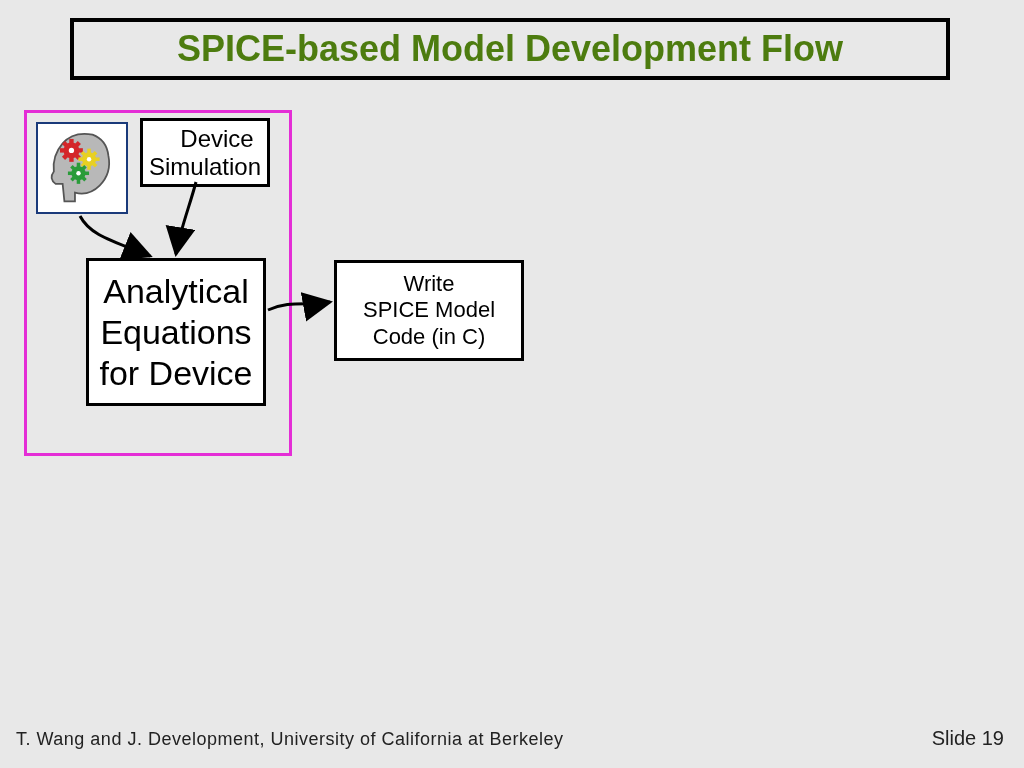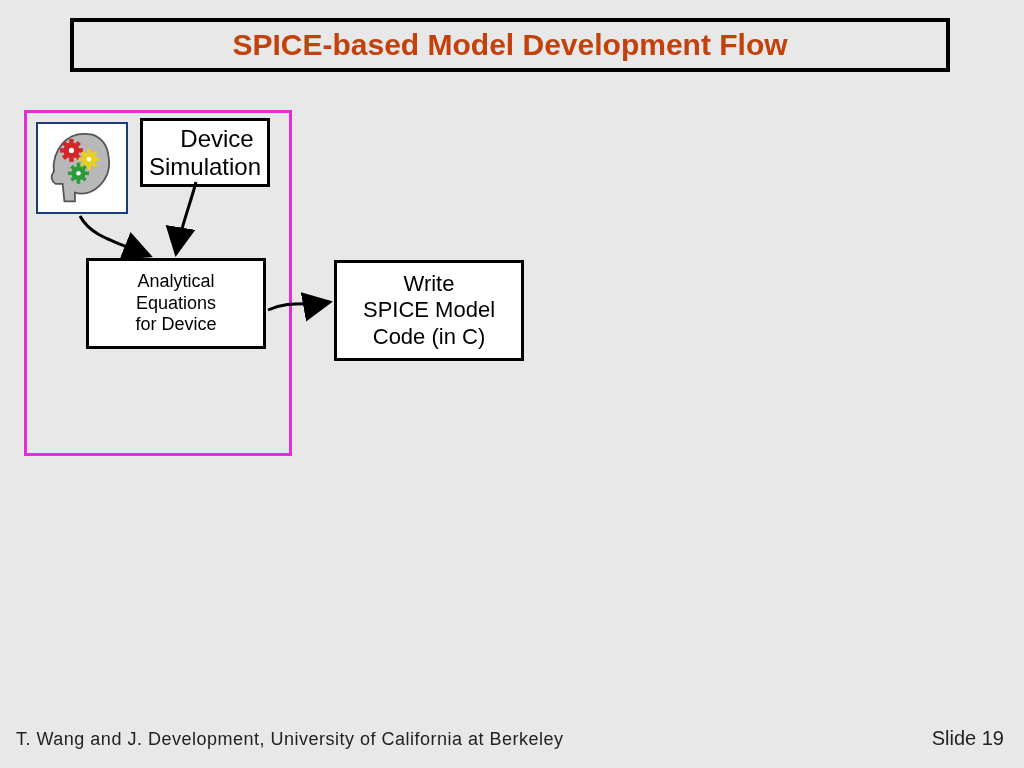--- a/index.html
+++ b/index.html
@@ -17,23 +17,23 @@
     left: 70px;
     top: 18px;
     width: 880px;
     border: 4px solid #000;
     text-align: center;
     padding: 6px 10px;
     box-sizing: border-box;
     background: transparent;
   }
   .title-text {
-    font-size: 30px;
+    font-size: 36px;
     font-weight: bold;
-    color: #c2410c;
+    color: #4d7c0f;
     text-align: right;
   }
   .group-box {
     position: absolute;
     left: 24px;
     top: 110px;
     width: 262px;
     height: 340px;
     border: 3px solid #e42dd6;
     background: transparent;
@@ -62,21 +62,21 @@
     box-sizing: border-box;
   }
   .analytical-box {
     position: absolute;
     left: 86px;
     top: 258px;
     width: 180px;
     border: 3px solid #000;
     background: #fff;
     text-align: center;
-    font-size: 18px;
+    font-size: 34px;
     line-height: 1.2;
     padding: 10px 6px;
     box-sizing: border-box;
   }
   .spice-box {
     position: absolute;
     left: 334px;
     top: 260px;
     width: 190px;
     border: 3px solid #000;

